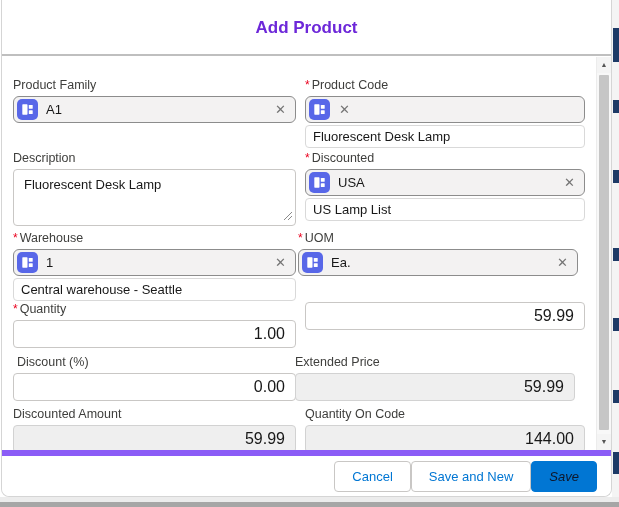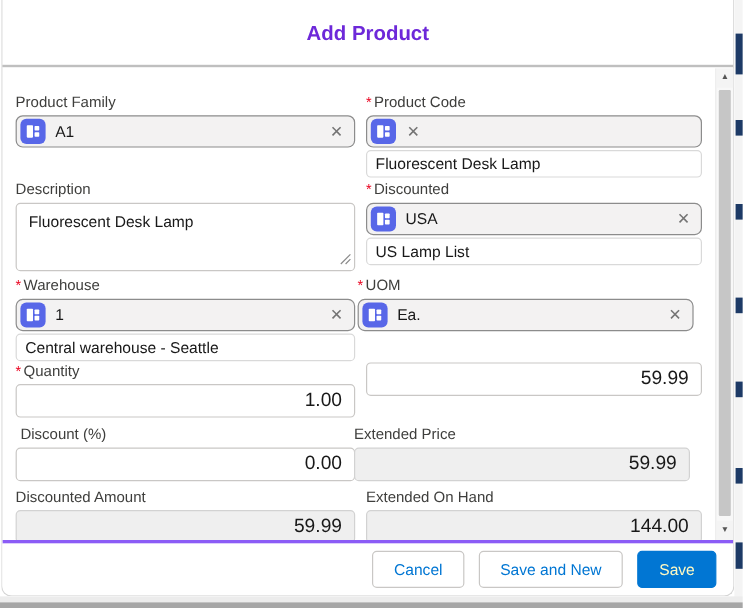--- a/index.html
+++ b/index.html
@@ -65,28 +65,28 @@
   }
   .sb-btn {
     position:absolute; left:0; width:100%; height:16px; background:#f4f4f4;
     color:#555; font-size:7px; text-align:center; line-height:16px; border:none; cursor:pointer; font-family:inherit;
   }
   .sb-up { top:0; } .sb-down { bottom:0; }
   .sb-thumb { position:absolute; left:2px; right:2px; top:18px; bottom:20px; background:#c6c6c6; border-radius:1px; }
 
   .modal-footer {
     position:absolute; left:0; right:0; bottom:0; height:46px; background:#fff;
-    border-top:3px solid #8b5cf6; border-radius:0 0 8px 8px;
-    display:flex; justify-content:flex-end; align-items:center; gap:12px; padding:0 14px;
+    border-top:6px solid #8b5cf6; border-radius:0 0 8px 8px;
+    display:flex; justify-content:flex-end; align-items:center; padding:0 14px;
   }
   .btn {
     height:31px; padding:0 17px; border:1px solid #c9c7c5; border-radius:4px;
     background:#fff; color:#0176d3; font-size:13px; font-family:inherit; cursor:pointer;
   }
-  .btn.brand { background:#0176d3; border-color:#0176d3; color:#fef9c3; }
+  .btn.brand { background:#0176d3; border-color:#0176d3; color:#0f172a;font-style:italic; }
 </style>
 </head>
 <body>
 
 <div class="edge-strip">
   <div class="navy" style="top:28px;height:34px"></div>
   <div class="navy" style="top:100px;height:13px"></div>
   <div class="navy" style="top:170px;height:13px"></div>
   <div class="navy" style="top:248px;height:13px"></div>
   <div class="navy" style="top:318px;height:13px"></div>
@@ -218,21 +218,21 @@
     <label class="flabel"><span>Extended Price</span></label>
     <input class="ninput ro" readonly="" value="59.99" style="">
   </div>
 
   <div class="fg" style="left:11px;top:407px;width:283px">
     <label class="flabel"><span>Discounted Amount</span></label>
     <input class="ninput ro" readonly="" value="59.99" style="">
   </div>
 
   <div class="fg" style="left:303px;top:407px;width:280px">
-    <label class="flabel"><span>Extended On Hand</span></label>
+    <label class="flabel"><span>Quantity On Code</span></label>
     <input class="ninput ro" readonly="" value="144.00" style="">
   </div>
 
   <div class="scrollbar">
     <button class="sb-btn sb-up">▲</button>
     <div class="sb-thumb"></div>
     <button class="sb-btn sb-down">▼</button>
   </div>
 
   <div class="modal-footer">

